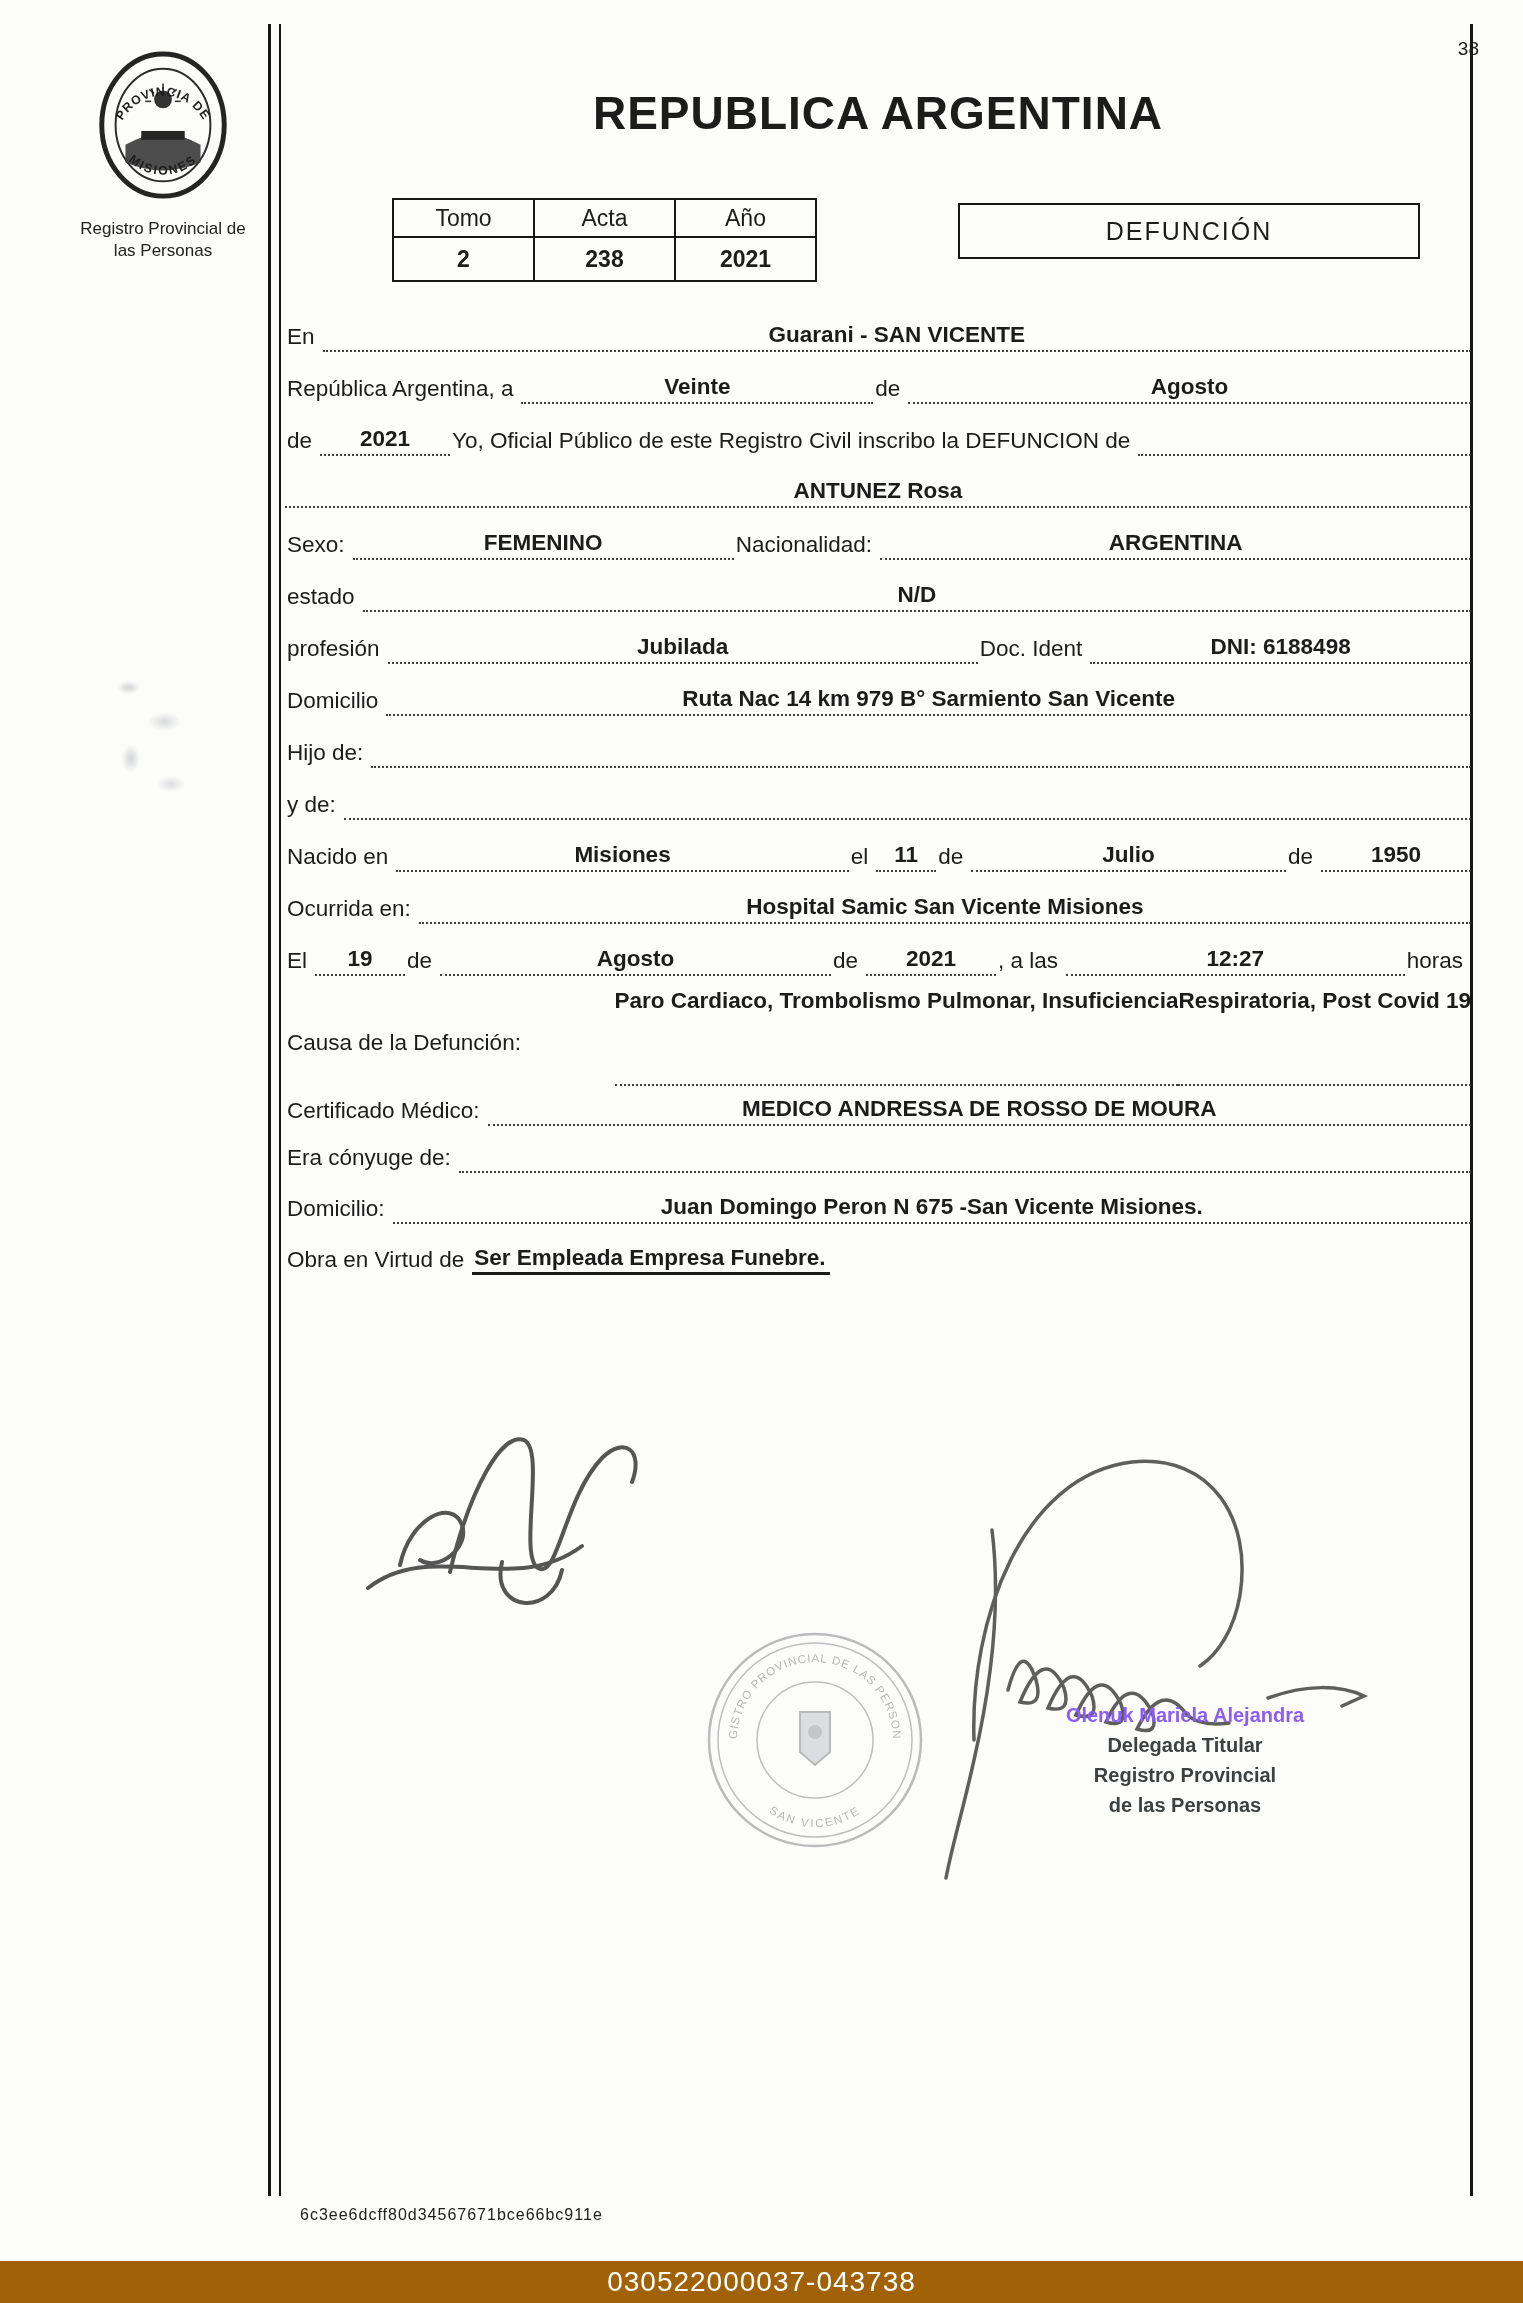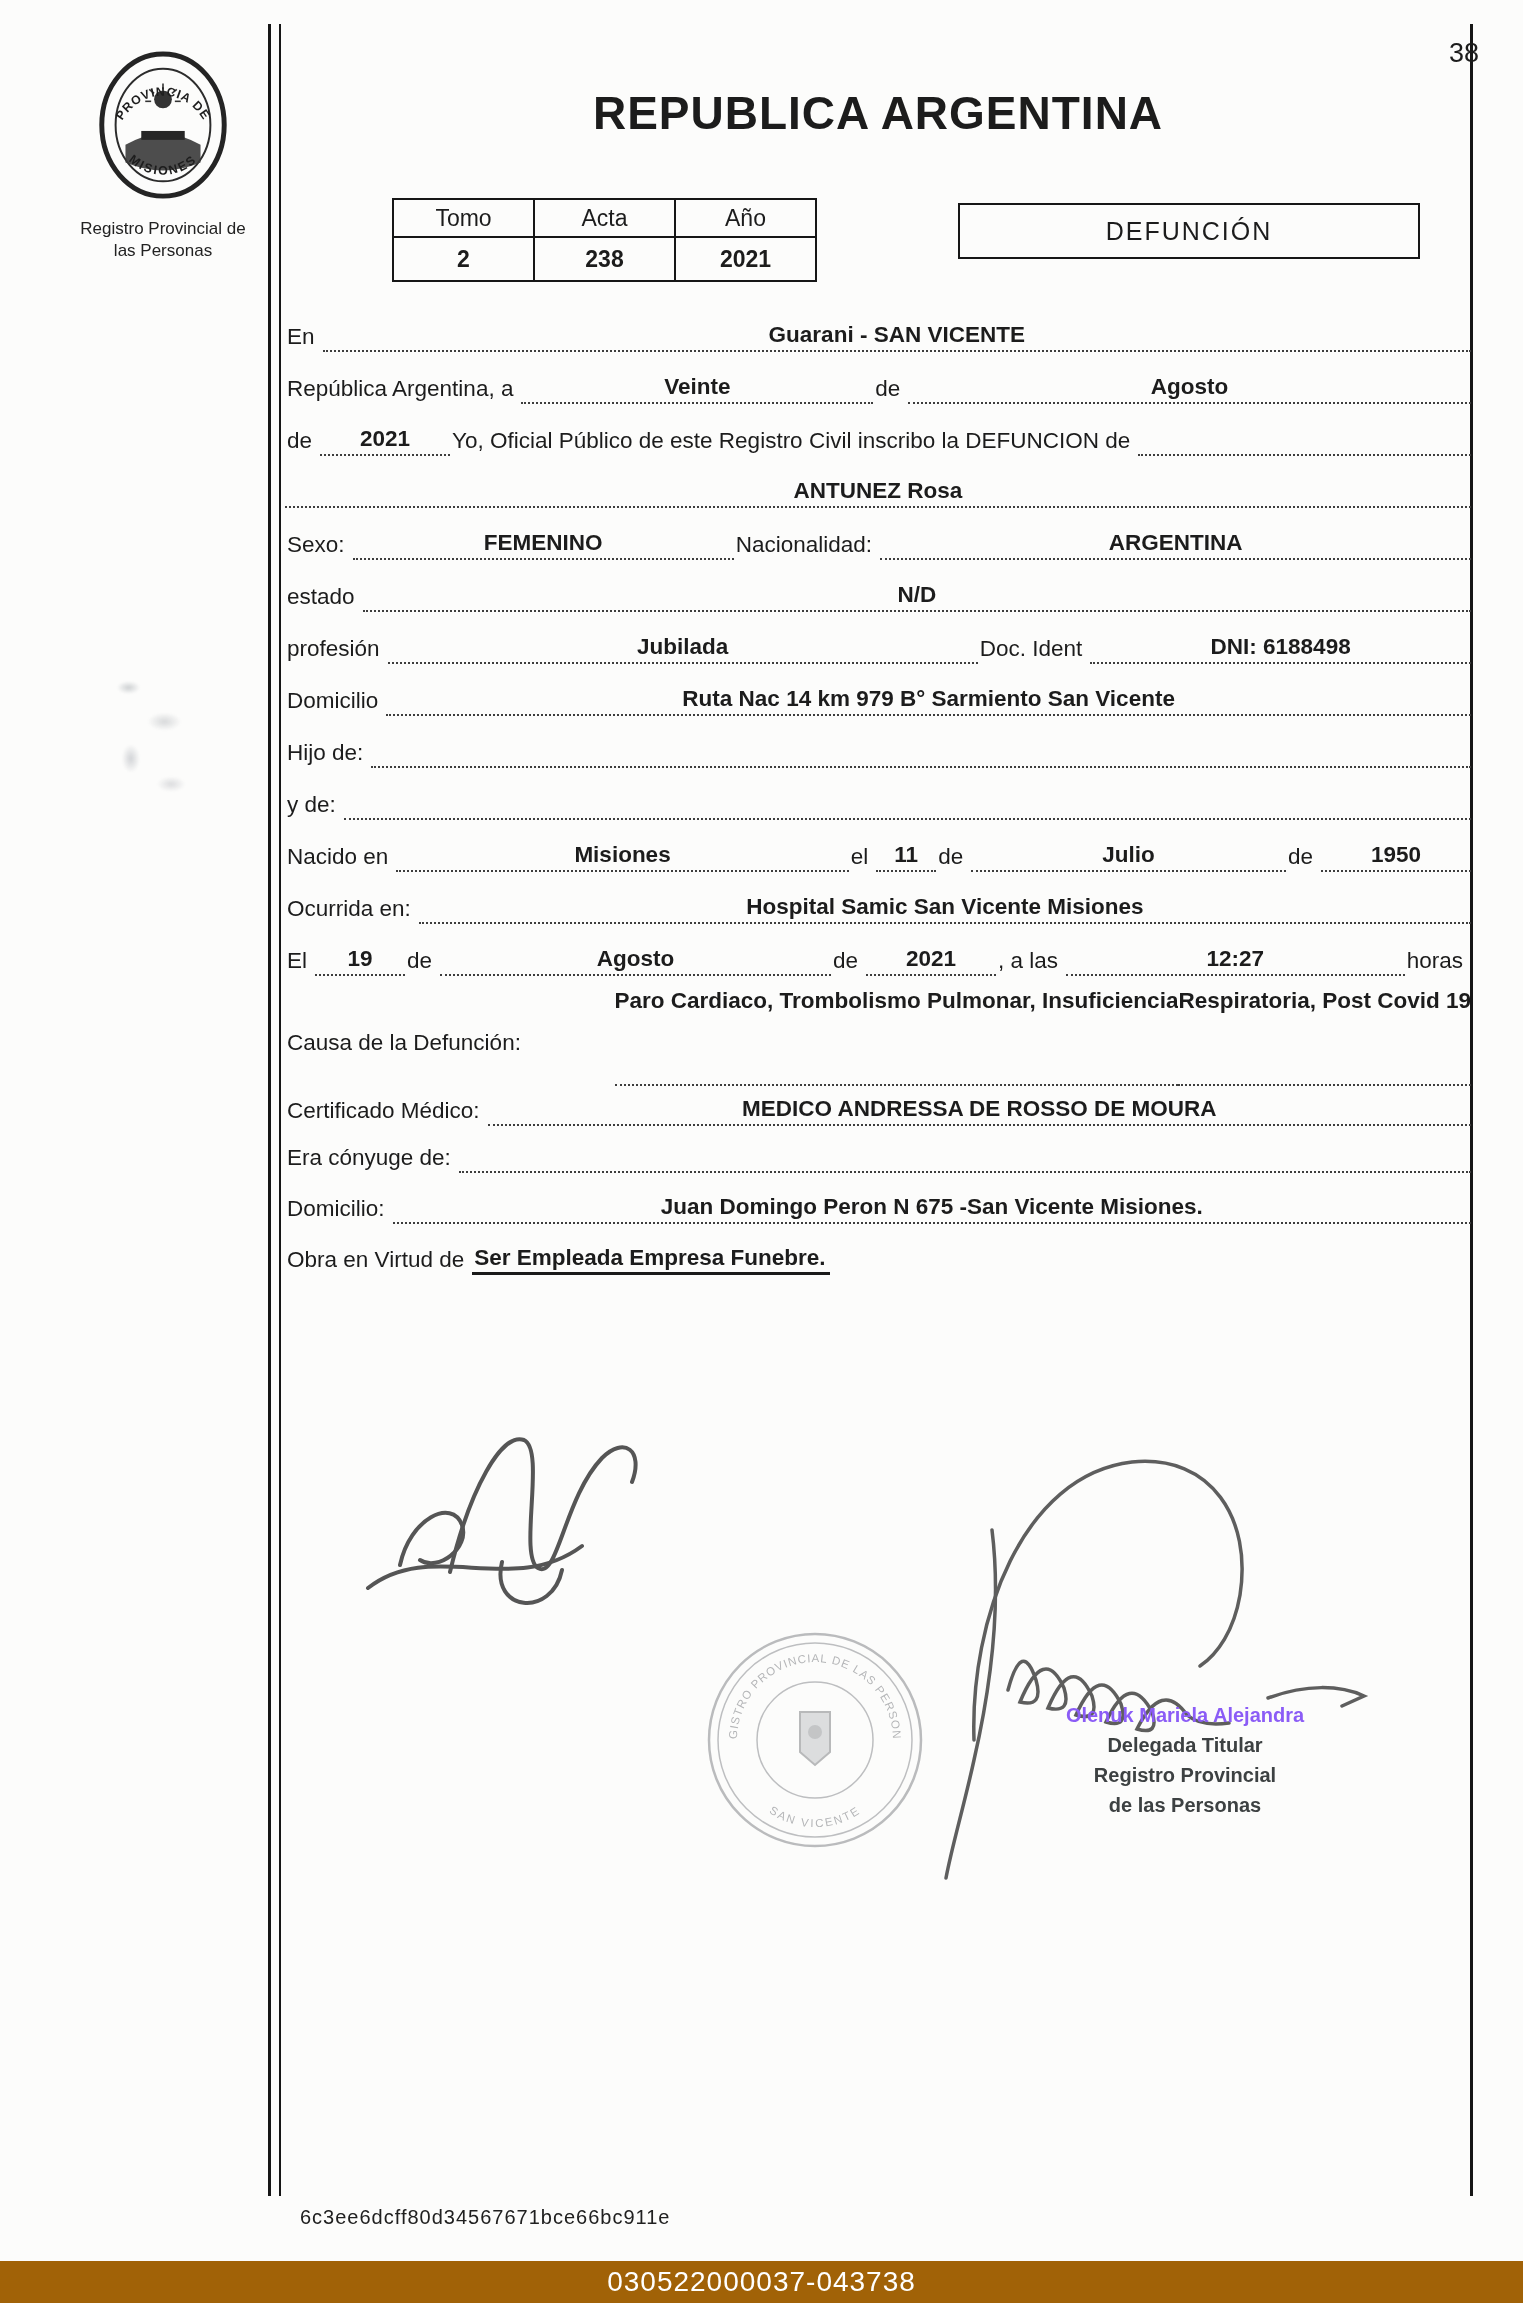--- a/index.html
+++ b/index.html
@@ -7,21 +7,21 @@
     position:relative;width:1523px;height:2303px;margin:0 auto;
     background:#fcfcfb;font-family:"Liberation Sans",sans-serif;color:#1c1c1c;
     overflow:hidden;
   }
   
   .vline{position:absolute;top:24px;height:2172px;background:#161616;}
   .vl-left-outer{left:268px;width:3px;}
   .vl-left-inner{left:279px;width:2px;}
   .vl-right{left:1470px;width:3px;}
 
-  .page-number{position:absolute;top:38px;right:44px;font-size:27px;}
+  .page-number{position:absolute;top:38px;right:44px;font-size:19px;}
 
   
   .logo-wrap{position:absolute;left:70px;top:48px;width:186px;text-align:center;}
   .logo-caption{font-size:17px;line-height:1.3;margin-top:8px;color:#222;}
 
   .title{
     position:absolute;left:285px;top:86px;width:1186px;text-align:center;
     font-size:46px;font-weight:bold;letter-spacing:1px;margin:0;
   }
 
@@ -68,21 +68,21 @@
 
   .sig-layer{position:absolute;left:250px;top:1380px;}
 
   .signatory{
     position:absolute;left:1005px;top:1700px;width:360px;text-align:center;
     color:#3d4142;font-size:20px;font-weight:bold;line-height:30px;
   }
   .signatory .name{color:#8b5cf6;}
 
   .footer-hash{
-    position:absolute;left:300px;top:2206px;font-size:20px;letter-spacing:1px;color:#202020;
+    position:absolute;left:300px;top:2206px;font-size:16px;letter-spacing:1px;color:#202020;
   }
   .footer-bar{
     position:absolute;left:0;bottom:0;width:100%;height:42px;background:#a16207;
     color:#ffffff;text-align:center;font-size:28px;letter-spacing:1px;line-height:42px;
   }
 </style>
 </head>
 <body>
 
 <div class="sheet">

